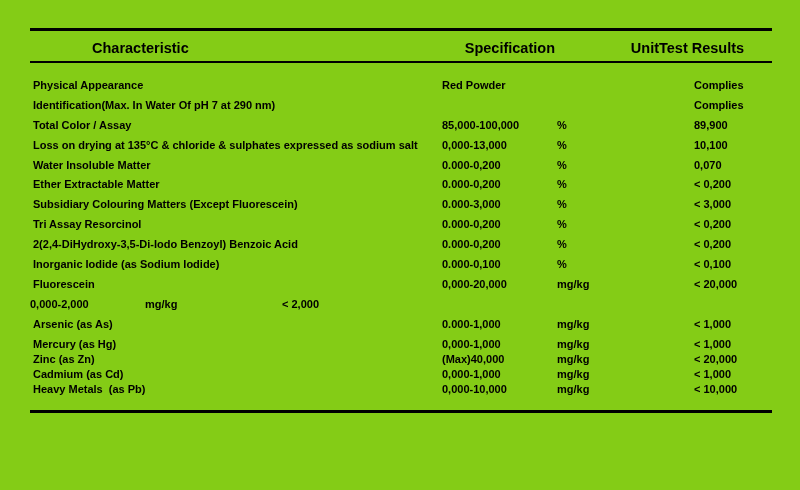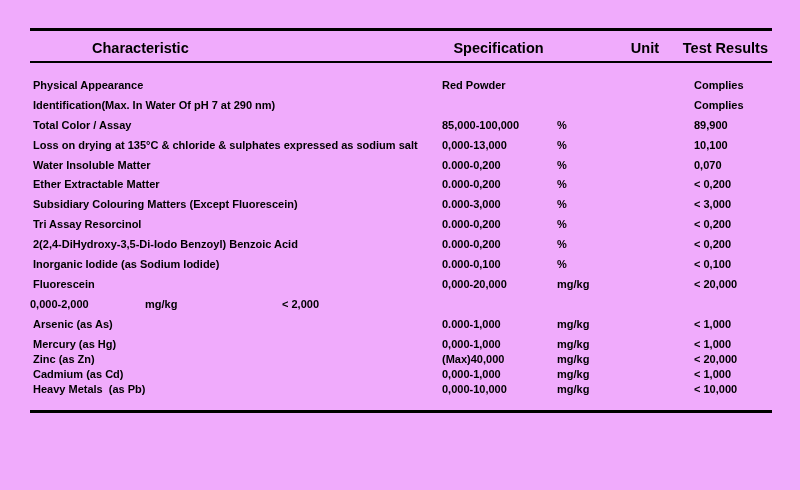--- a/index.html
+++ b/index.html
@@ -6,21 +6,21 @@
   html, body { background: #ffffff; }
   body {
     width: 800px; height: 490px;
     font-family: "Liberation Sans", sans-serif;
     color: #000000;
     overflow: hidden;
   }
   .sheet {
     position: relative;
     width: 800px; height: 490px;
-    background: #f0abfc;
+    background: #84cc16;
   }
   .rule {
     position: absolute;
     left: 30px;
     width: 742px;
     background: #000000;
   }
   .rule-top    { top: 28px;  height: 3px; }
   .rule-mid    { top: 61px;  height: 2px; }
   .rule-bottom { top: 410px; height: 3px; }
@@ -28,23 +28,23 @@
   .header-row {
     position: absolute;
     top: 38px; left: 30px;
     width: 742px; height: 20px;
     display: flex;
     font-size: 14.5px;
     font-weight: bold;
     line-height: 20px;
   }
   .h-char   { width: 412px; padding-left: 62px; text-align: left; }
-  .h-spec   { width: 113px; text-align: center; }
+  .h-spec   { width: 113px; text-align: right; }
   .h-unit   { width: 104px; padding-left: 2px; text-align: right; }
-  .h-result { width: 113px; padding-right: 4px; text-align: right; white-space: nowrap; }
+  .h-result { width: 113px; padding-right: 4px; white-space: nowrap; }
 
   .rows {
     position: absolute;
     top: 79px; left: 30px;
     width: 742px;
     display: flex;
     flex-direction: column;
   }
   .row {
     display: flex;

